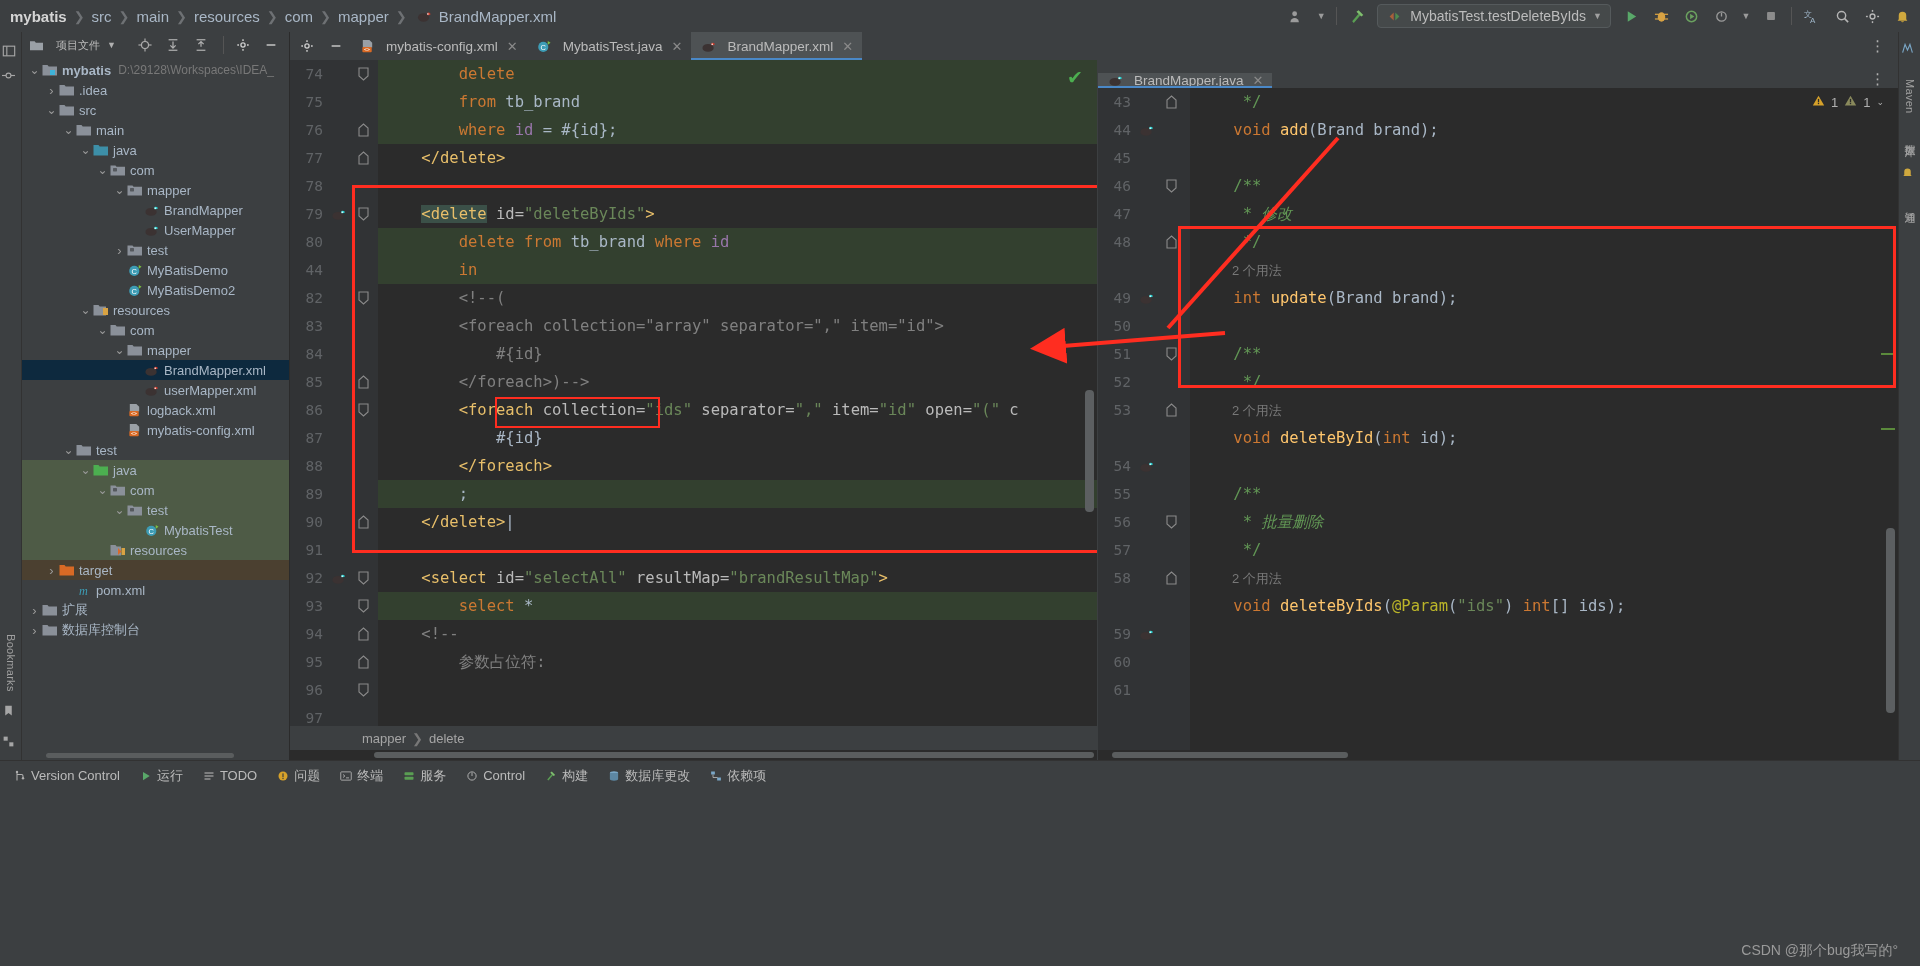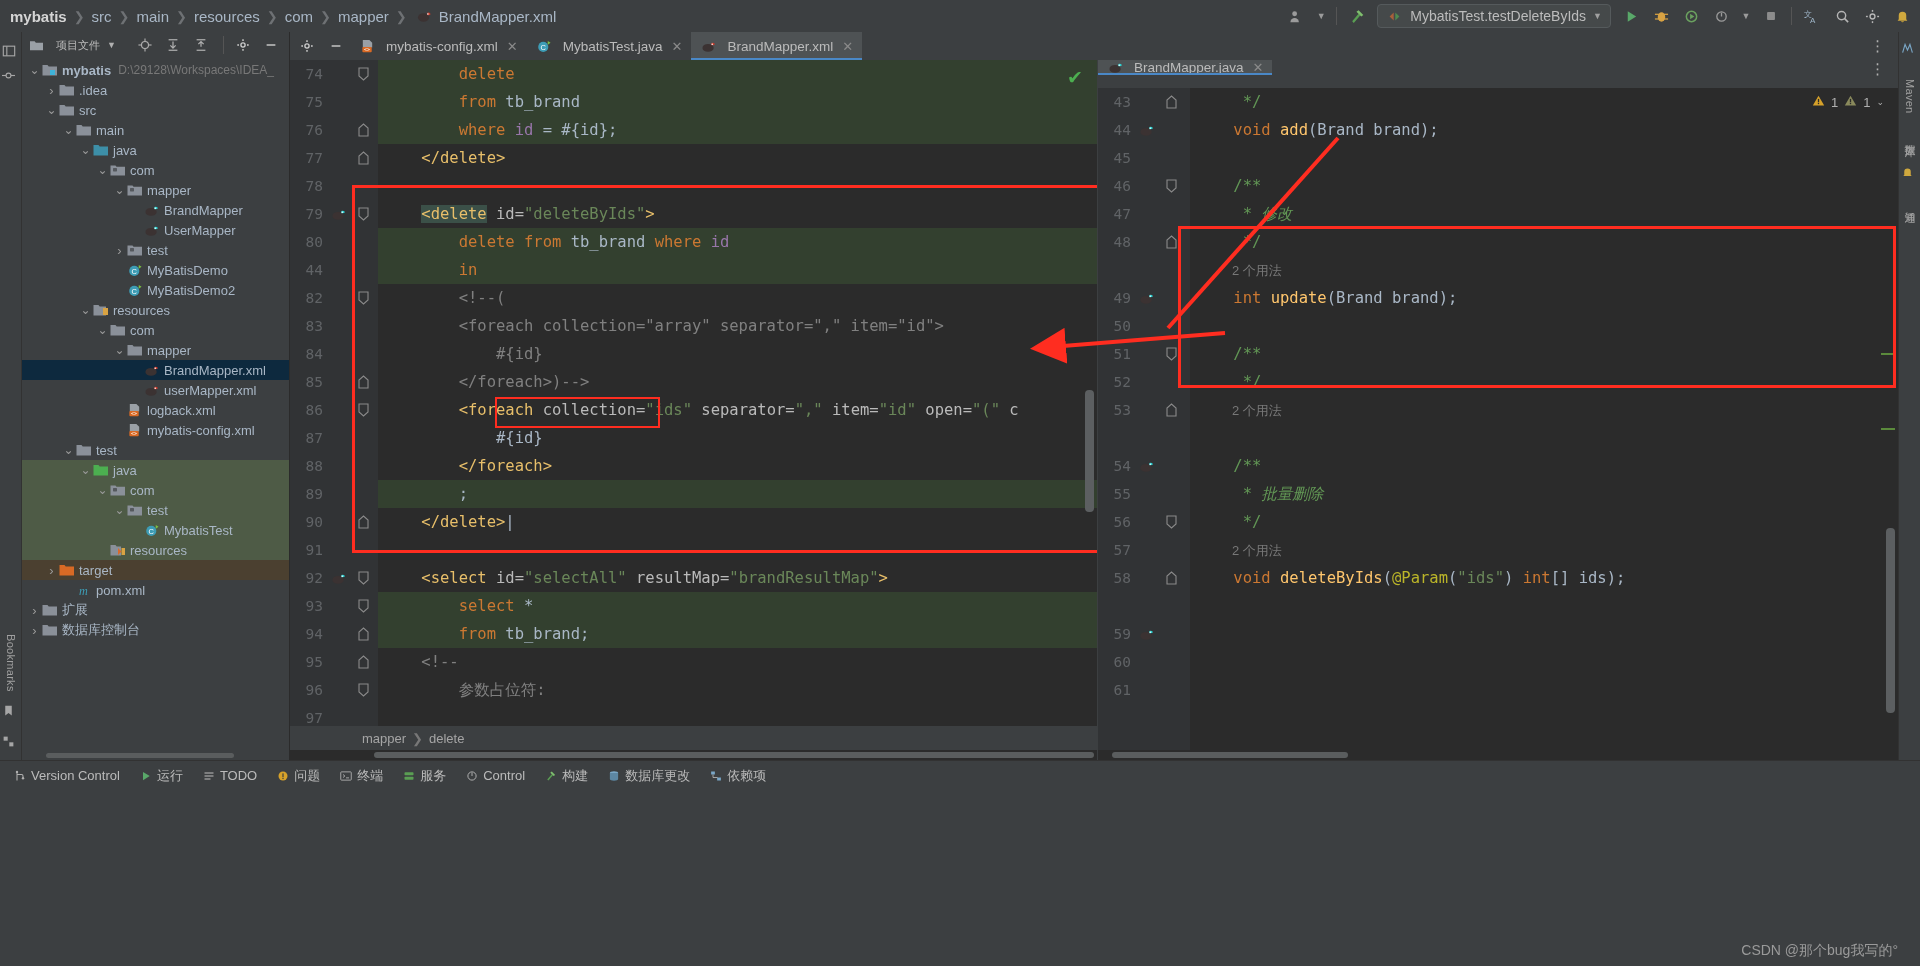--- a/index.html
+++ b/index.html
@@ -116,21 +116,21 @@
 
   
   .bcrumb { height: 24px; background: #3c3f41; display: flex; align-items: center; padding-left: 72px; font-size: 13px; color: #a5a5a5; gap: 6px; }
   .bcrumb .sep { color: #777; }
   .hscrollwrap { height: 10px; background: #2b2b2b; position: relative; }
   .hscrollwrap i { position: absolute; left: 84px; top: 2px; height: 6px; width: 720px; background: #5a5d5e; border-radius: 3px; display: block; }
   .hscrollwrapR { height: 10px; background: #2b2b2b; position: relative; }
   .hscrollwrapR i { position: absolute; left: 14px; top: 2px; height: 6px; width: 236px; background: #5a5d5e; border-radius: 3px; display: block; }
 
   
-  .rtabs { height: 28px; background: #3c3f41; display: flex; align-items: flex-start; }
+  .rtabs { height: 28px; background: #3c3f41; display: flex; align-items: flex-end; }
 
   
   .rightstrip { width: 22px; background: #3c3f41; display: flex; flex-direction: column; align-items: center; padding-top: 8px; gap: 22px; border-left: 1px solid #323232; }
 
   
   .statusbar { height: 30px; background: #3c3f41; display: flex; align-items: center; padding: 0 14px; gap: 20px; font-size: 13px; color: #bbbbbb; border-top: 1px solid #323232; }
   .sb-item { display: flex; align-items: center; gap: 5px; cursor: pointer; }
   .sb-right { margin-left: auto; color: #9a9a9a; font-size: 14px; padding-right: 10px; }
 </style>
 </head>
@@ -893,21 +893,20 @@
                 <div class="cline"><span class="k-txt">            </span><span class="k-cmt">#{id}</span></div>
                 <div class="cline"><span class="k-txt">        </span><span class="k-cmt">&lt;/foreach&gt;)--&gt;</span></div>
                 <div class="cline"><span class="k-txt">        </span><span class="k-tag">&lt;foreach</span><span class="k-txt"> </span><span class="k-attr">collection=</span><span class="k-str">"ids"</span><span class="k-attr"> separator=</span><span class="k-str">","</span><span class="k-attr"> item=</span><span class="k-str">"id"</span><span class="k-attr"> open=</span><span class="k-str">"("</span><span class="k-attr"> c</span></div>
                 <div class="cline"><span class="k-txt">            </span><span class="k-txt">#{id}</span></div>
                 <div class="cline"><span class="k-txt">        </span><span class="k-tag">&lt;/foreach&gt;</span></div>
                 <div class="cline sqlbg"><span class="k-txt">        </span><span class="k-txt">;</span></div>
                 <div class="cline"><span class="k-txt">    </span><span class="k-tag">&lt;/delete&gt;</span><span class="k-txt">|</span></div>
                 <div class="cline"></div>
                 <div class="cline"><span class="k-txt">    </span><span class="k-tag">&lt;select</span><span class="k-attr"> id=</span><span class="k-str">"selectAll"</span><span class="k-attr"> resultMap=</span><span class="k-str">"brandResultMap"</span><span class="k-tag">&gt;</span></div>
                 <div class="cline sqlbg"><span class="k-txt">        </span><span class="k-sql">select </span><span class="k-txt">*</span></div>
-                <div class="cline sqlbg"><span class="k-txt">        </span><span class="k-sql">from </span><span class="k-txt">tb_brand;</span></div>
                 <div class="cline"><span class="k-txt">    </span><span class="k-cmt">&lt;!--</span></div>
                 <div class="cline"><span class="k-txt">        </span><span class="k-cmt">参数占位符:</span></div>
               </div>
 
             <div class="checkmark">✔</div>
 
             <div class="vscroll" style="right:3px; top:330px; height:122px;"></div>
 
             <div class="redbox" style="left:62px; top:125px; right:-6px; height:368px;"></div>
 
@@ -1119,20 +1118,21 @@
                 <div class="cline"></div>
                 <div class="cline"><span class="k-txt">    </span><span class="k-doc">/**</span></div>
                 <div class="cline"><span class="k-txt">     </span><span class="k-doc">* </span><span class="k-docI">修改</span></div>
                 <div class="cline"><span class="k-txt">     </span><span class="k-doc">*/</span></div>
                 <div class="cline"><span class="k-usage" style="padding-left: 36px;">2 个用法</span></div>
                 <div class="cline"><span class="k-txt">    </span><span class="k-kw">int </span><span class="k-meth">update</span><span class="k-txt">(</span><span class="k-type">Brand </span><span class="k-txt">brand</span><span class="k-txt">);</span></div>
                 <div class="cline"></div>
                 <div class="cline"><span class="k-txt">    </span><span class="k-doc">/**</span></div>
                 <div class="cline"><span class="k-txt">     </span><span class="k-doc">*/</span></div>
                 <div class="cline"><span class="k-usage" style="padding-left: 36px;">2 个用法</span></div>
+                <div class="cline"><span class="k-txt">    </span><span class="k-kw">void </span><span class="k-meth">deleteById</span><span class="k-txt">(</span><span class="k-kw">int </span><span class="k-txt">id</span><span class="k-txt">);</span></div>
                 <div class="cline"></div>
                 <div class="cline"><span class="k-txt">    </span><span class="k-doc">/**</span></div>
                 <div class="cline"><span class="k-txt">     </span><span class="k-doc">* </span><span class="k-docI">批量删除</span></div>
                 <div class="cline"><span class="k-txt">     </span><span class="k-doc">*/</span></div>
                 <div class="cline"><span class="k-usage" style="padding-left: 36px;">2 个用法</span></div>
                 <div class="cline"><span class="k-txt">    </span><span class="k-kw">void </span><span class="k-meth">deleteByIds</span><span class="k-txt">(</span><span class="k-ann">@Param</span><span class="k-txt">(</span><span class="k-str">"ids"</span><span class="k-txt">) </span><span class="k-kw">int</span><span class="k-txt">[] </span><span class="k-txt">ids</span><span class="k-txt">);</span></div>
                 <div class="cline"></div>
                 <div class="cline"></div>
               </div>
 

